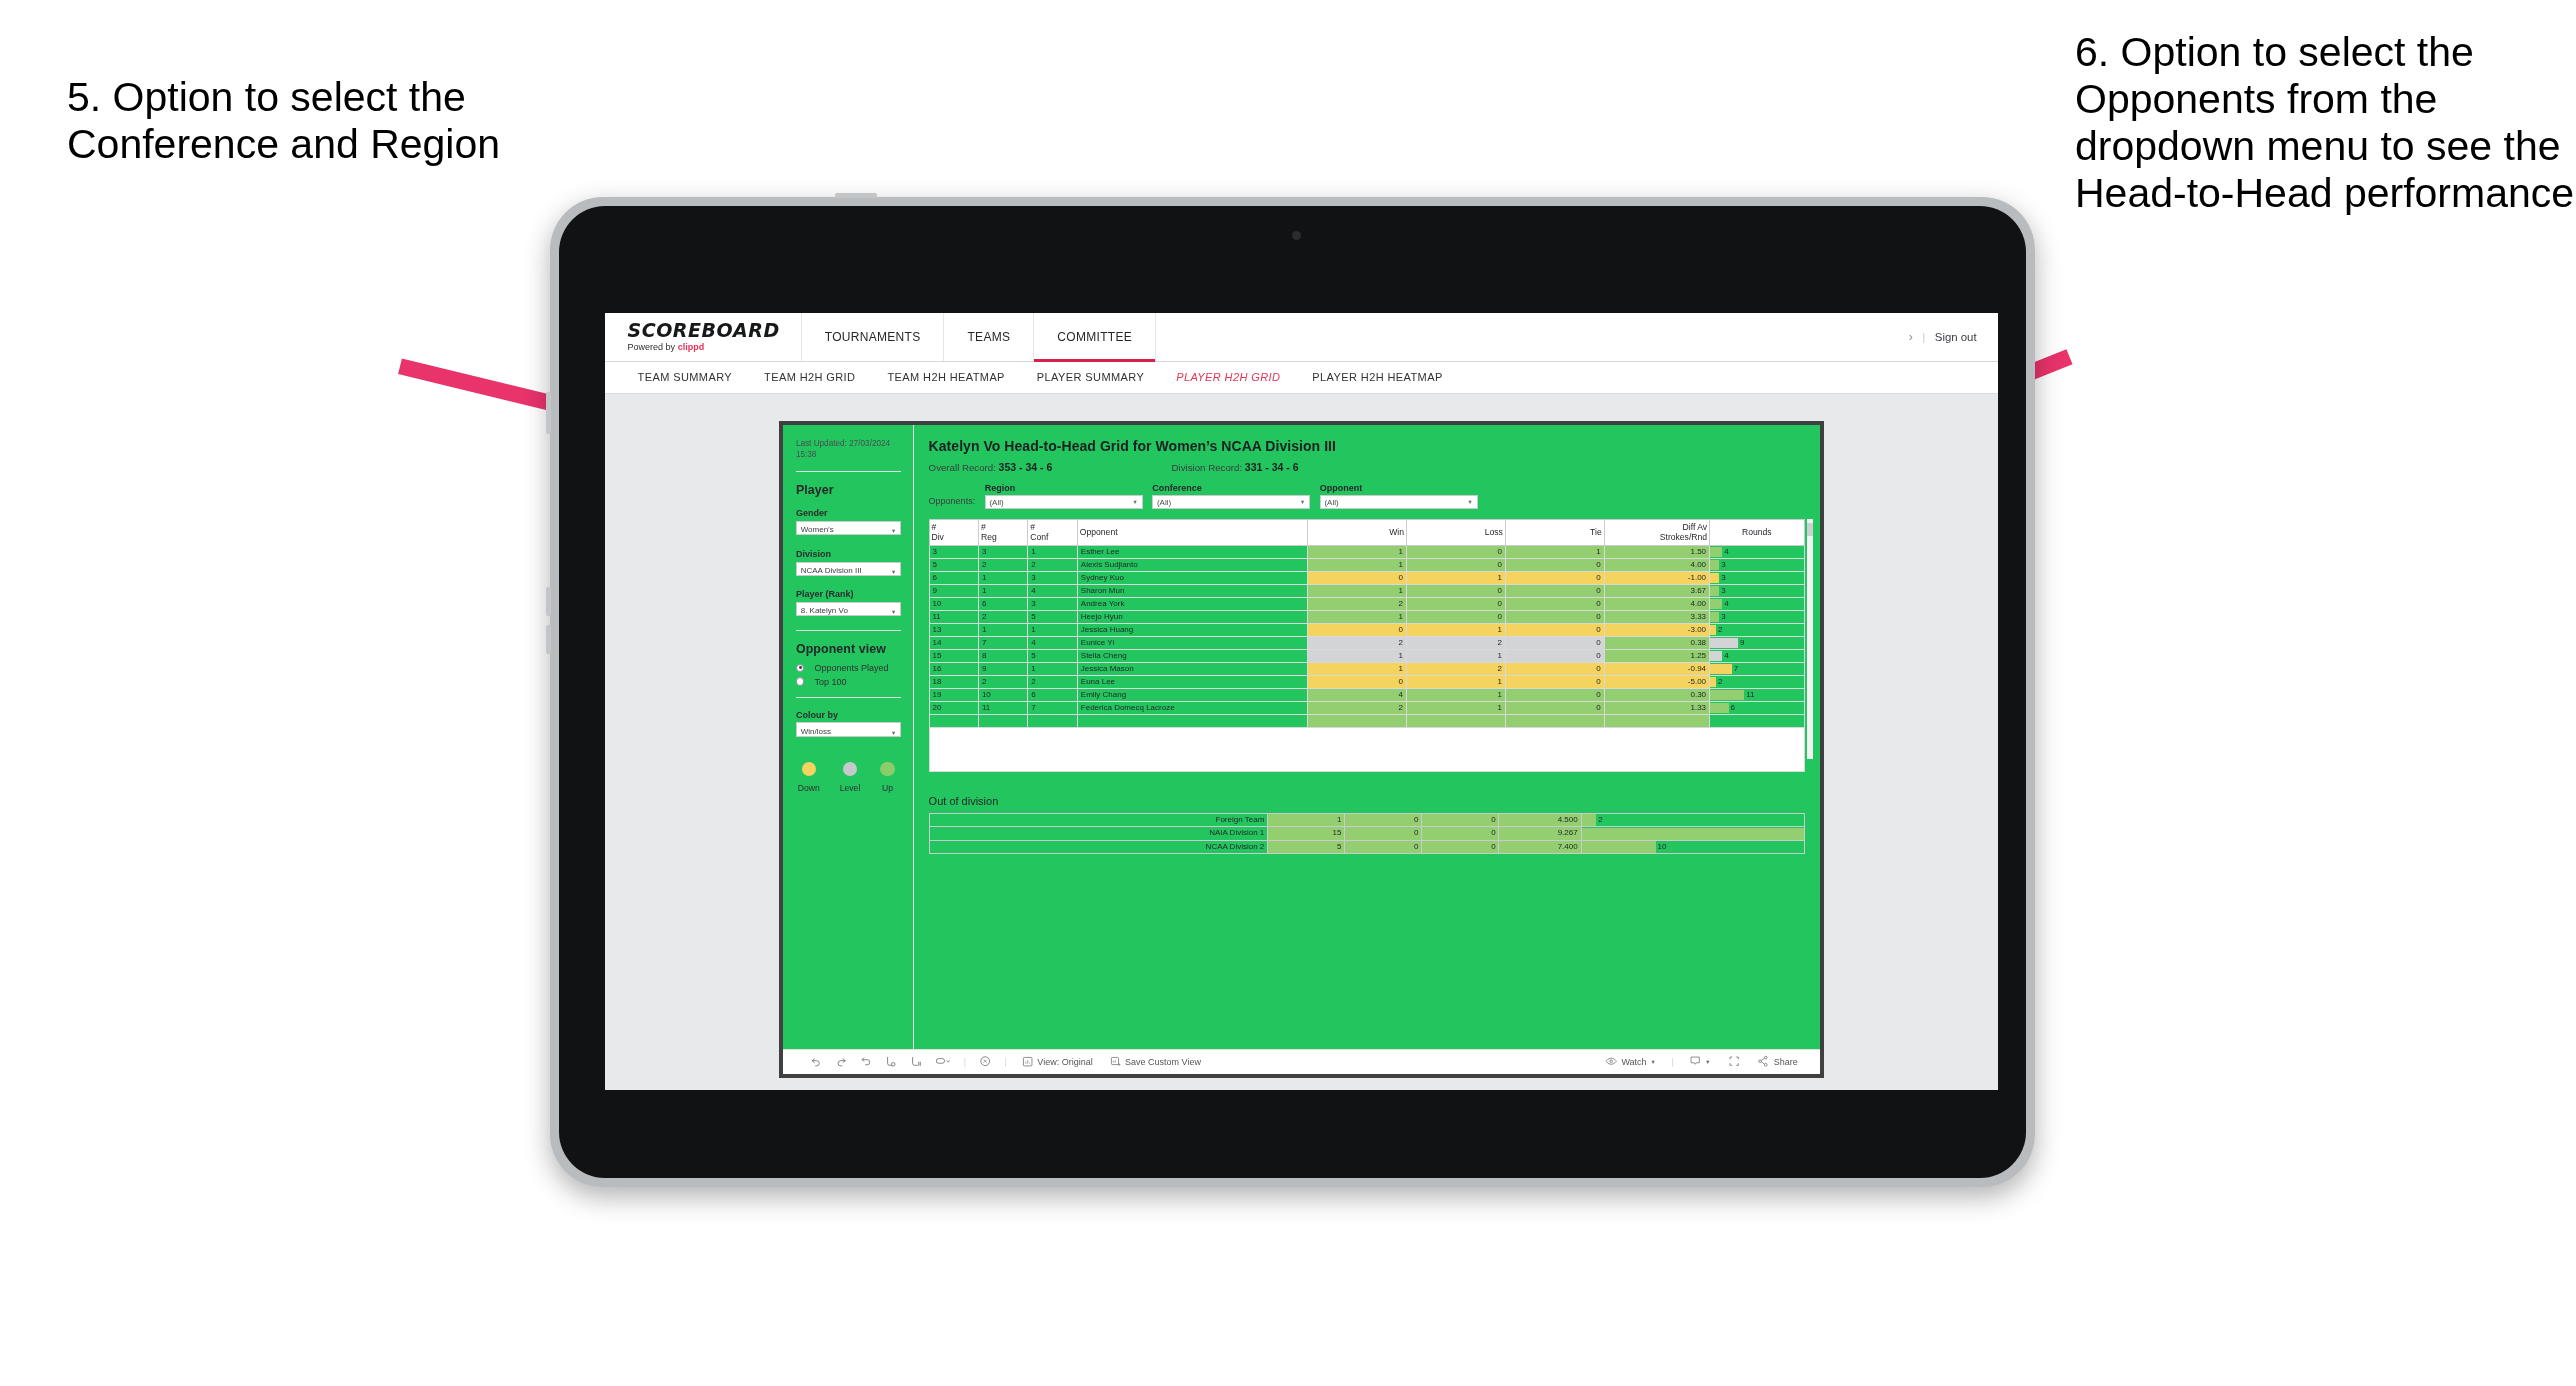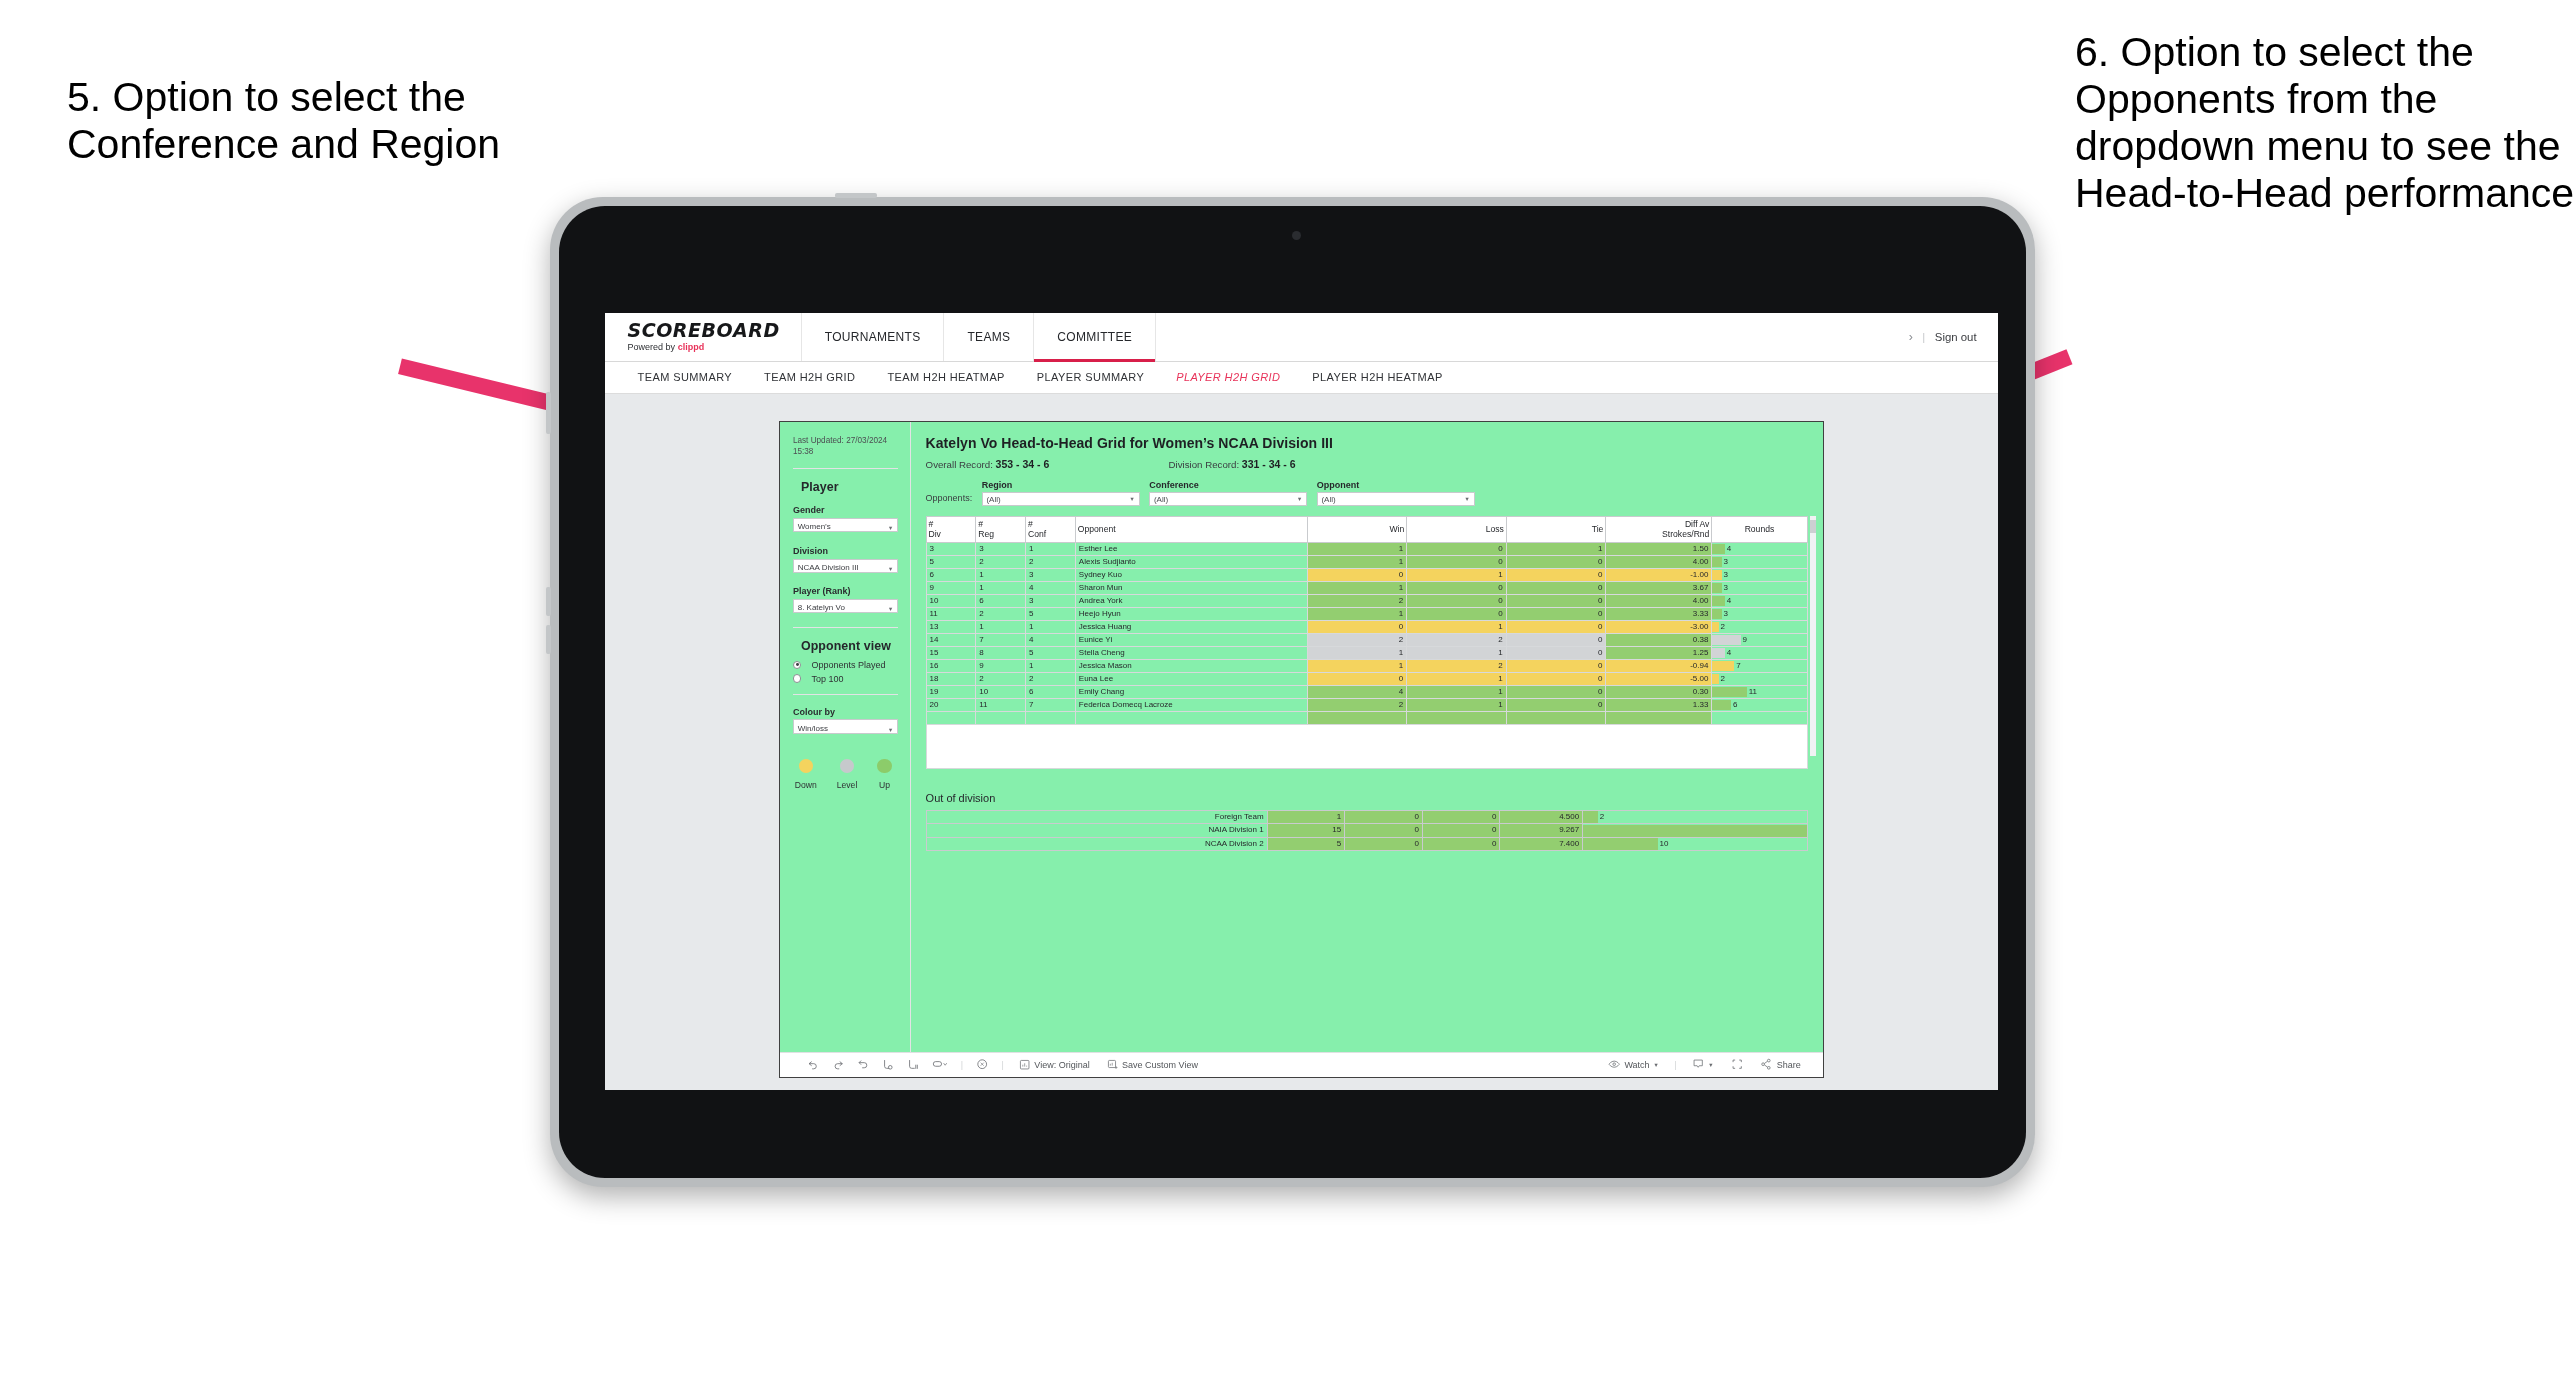--- a/index.html
+++ b/index.html
@@ -100,32 +100,32 @@
   }
   .subtab {
     font-size: 11px; color: #303236; letter-spacing: 0.4px;
     padding: 0 16px; cursor: pointer; white-space: nowrap;
   }
   .subtab.active { color: #e8335a; font-style: italic; }
 
   
   .canvas { padding: 27px 0 0 0; height: calc(100% - 82px); background: #e7e9eb; }
   .sheet {
-    margin: 0 auto; width: 1045px; background: #86efac;
-    border: 1px solid #404040;
+    margin: 0 auto; width: 1045px; background: #22c55e;
+    border: 4px solid #404040;
     height: 657px; position: relative;
     display: flex; flex-direction: column;
   }
   .sheet-body { display: flex; flex: 1; min-height: 0; }
 
   
   .fpanel { width: 131px; border-right: 1px solid #e2e3e5; padding: 13.3px 11.4px 0 13.3px; }
   .lastupd { font-size: 8.2px; color: #4c4e52; line-height: 1.35; }
   .fdiv { height: 1px; background: #e2e3e5; margin: 10.5px 0 11.4px 0; }
-  .fhead { font-size: 12.4px; font-weight: 700; color: #25272b; margin-bottom: 11.4px; letter-spacing: 0.1px; margin-left: 8px; }
+  .fhead { font-size: 12.4px; font-weight: 700; color: #25272b; margin-bottom: 11.4px; letter-spacing: 0.1px; }
   .flabel { font-size: 9px; font-weight: 700; color: #2a2c2f; margin-bottom: 2.9px; }
   .fselect {
     height: 14.3px; border: 1px solid #c8cacd; background: #fff;
     display: flex; align-items: flex-end; justify-content: space-between;
     padding: 0 3.8px; font-size: 8px; color: #3b3d41; margin-bottom: 13.3px;
   }
   .caret { font-size: 5.7px; color: #6b6d71; }
   .radio-row { display: flex; align-items: center; gap: 10px; margin-bottom: 3.8px; font-size: 9px; color: #2f3134; }
   .radio {
     width: 8.6px; height: 8.6px; border-radius: 50%; border: 1px solid #8d9094; background: #fff;

